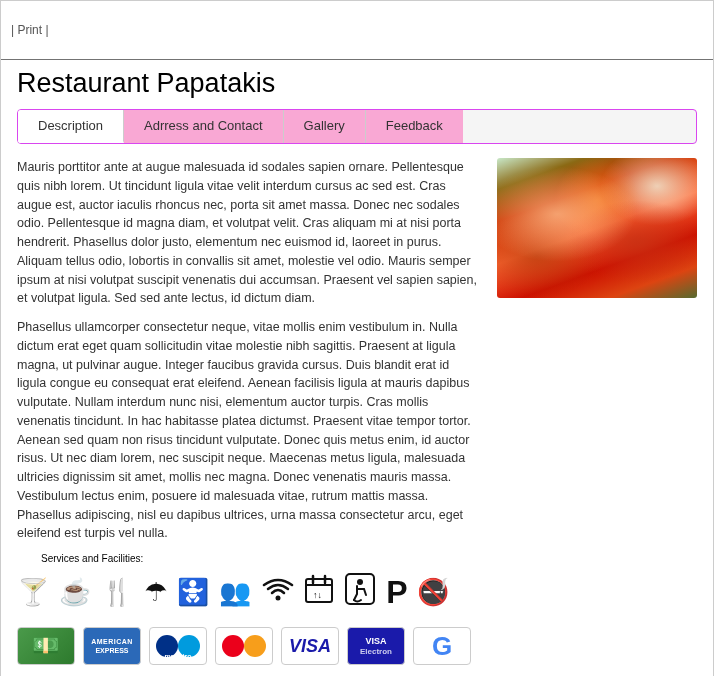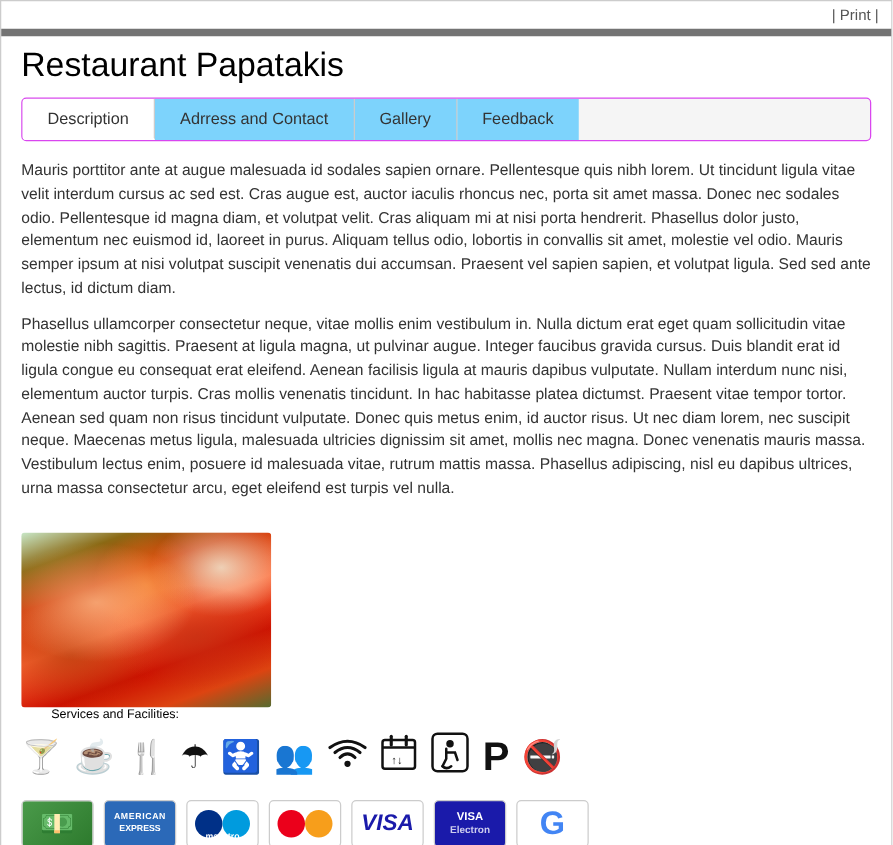--- a/index.html
+++ b/index.html
@@ -11,25 +11,25 @@
     }
     .page-wrapper {
       width: 714px;
       min-height: 676px;
       background: #fff;
       border: 1px solid #ccc;
       margin: 0 auto;
       position: relative;
     }
     .top-bar {
-      text-align: right;
-      padding: 4px 10px;
+      text-align: left;
+      padding: 22px 10px;
       font-size: 12px;
       color: #555;
-      border-bottom: 6px solid #737373;
+      border-bottom: 1px solid #737373;
     }
     .content-area {
       padding: 8px 16px 8px 16px;
     }
     .restaurant-title {
       font-size: 27px;
       font-weight: normal;
       color: #000;
       margin-bottom: 10px;
     }
@@ -40,33 +40,32 @@
       overflow: hidden;
       margin-bottom: 14px;
       background: #f5f5f5;
     }
     .tab-item {
       padding: 8px 20px;
       cursor: pointer;
       font-size: 13px;
       color: #333;
       border-right: 1px solid #ccc;
-      background: #7dd3fc;
+      background: #f9a8d4;
       white-space: nowrap;
     }
     .tab-item:last-child { border-right: none; }
     .tab-item.active {
       background: #fff;
       border-bottom: 2px solid #fff;
       font-weight: normal;
     }
     .main-content {
       display: flex;
       gap: 16px;
-      flex-direction: column;
     }
     .text-col {
       flex: 1;
     }
     .image-col {
       width: 200px;
       flex-shrink: 0;
     }
     .food-image {
       width: 200px;

